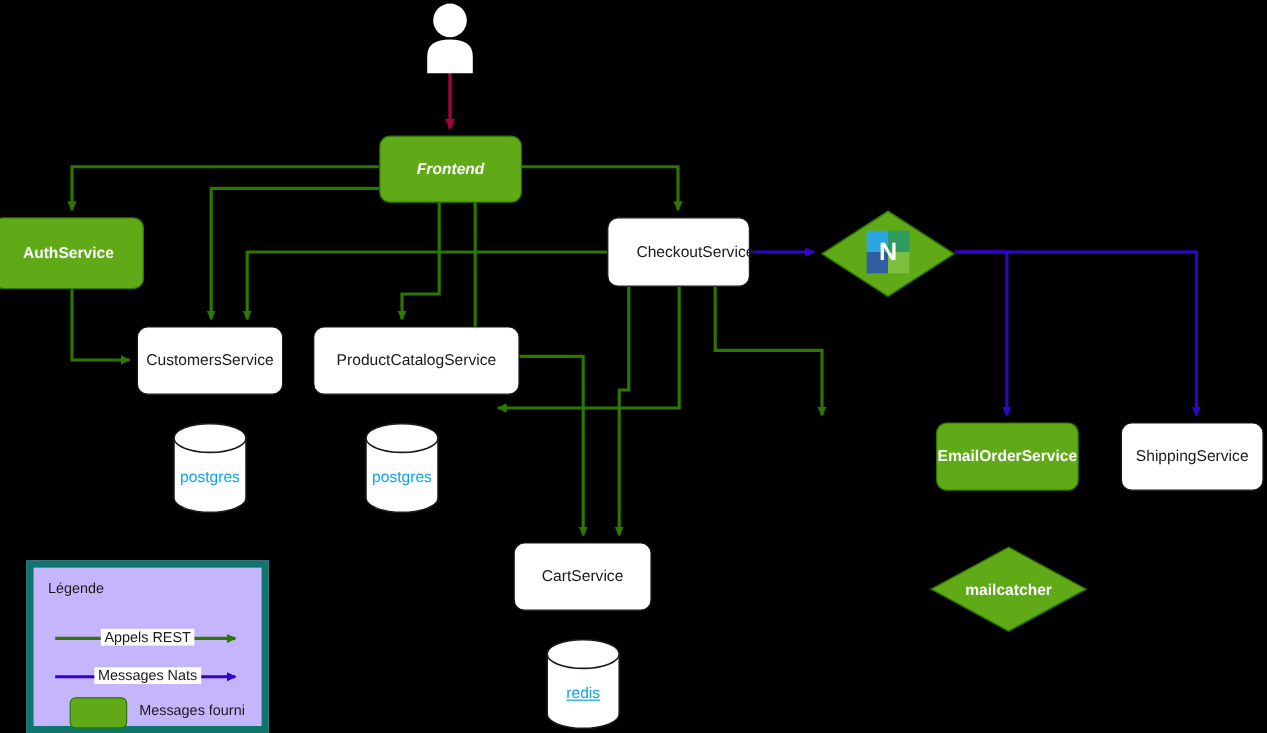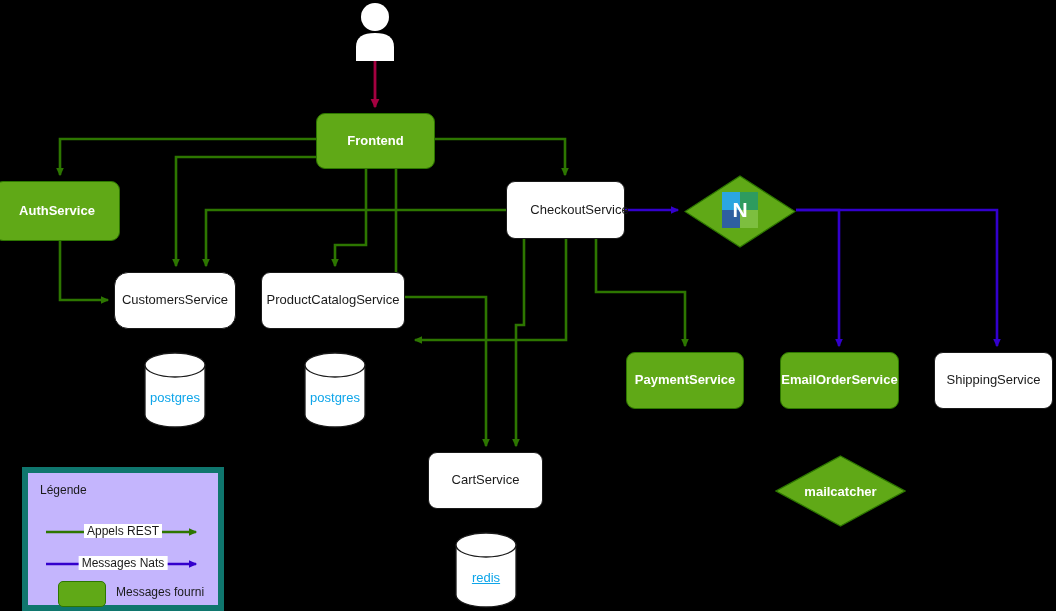--- a/index.html
+++ b/index.html
@@ -174,43 +174,40 @@
     </g>
   </svg>
 
   <div class="actor" style="left:350px; top:2px; width:50px; height:60px;">
     <svg width="50" height="60" viewBox="0 0 50 60">
       <circle cx="25" cy="15" r="14" fill="#FFFFFF"></circle>
       <path d="M6,59 L6,45 C6,35 13,31 25,31 C37,31 44,35 44,45 L44,59 Z" fill="#FFFFFF"></path>
     </svg>
   </div>
 
-  <div class="node provided" style="left:316px; top:113px; width:119px; height:56px;">
+  <div class="node provided" style="left:316px; top:113px; width:119px; height:56px;font-style:italic;">
     <span>Frontend</span>
   </div>
 
   <div class="node provided" style="left:-6px; top:181px; width:126px; height:60px;">
     <span>AuthService</span>
   </div>
 
   <div class="node plain" style="left:506px; top:181px; width:119px; height:58px;padding-left:28px;">
     <span>CheckoutService</span>
   </div>
 
-  <div class="node plain" style="left:114px; top:272px; width:122px; height:57px;border-radius:14px;">
+  <div class="node plain" style="left:114px; top:272px; width:122px; height:57px;">
     <span>CustomersService</span>
   </div>
 
-  <div class="node plain" style="left:261px; top:272px; width:144px; height:57px;">
+  <div class="node plain" style="left:261px; top:272px; width:172px; height:57px;">
     <span>ProductCatalogService</span>
   </div>
 
-  <div class="node provided" style="left:626px; top:352px; width:118px; height:57px;">
-    <span>PaymentService</span>
-  </div>
 
   <div class="node provided" style="left:780px; top:352px; width:119px; height:57px;">
     <span>EmailOrderService</span>
   </div>
 
   <div class="node plain" style="left:934px; top:352px; width:119px; height:57px;">
     <span>ShippingService</span>
   </div>
 
   <div class="node plain" style="left:428px; top:452px; width:115px; height:57px;">

